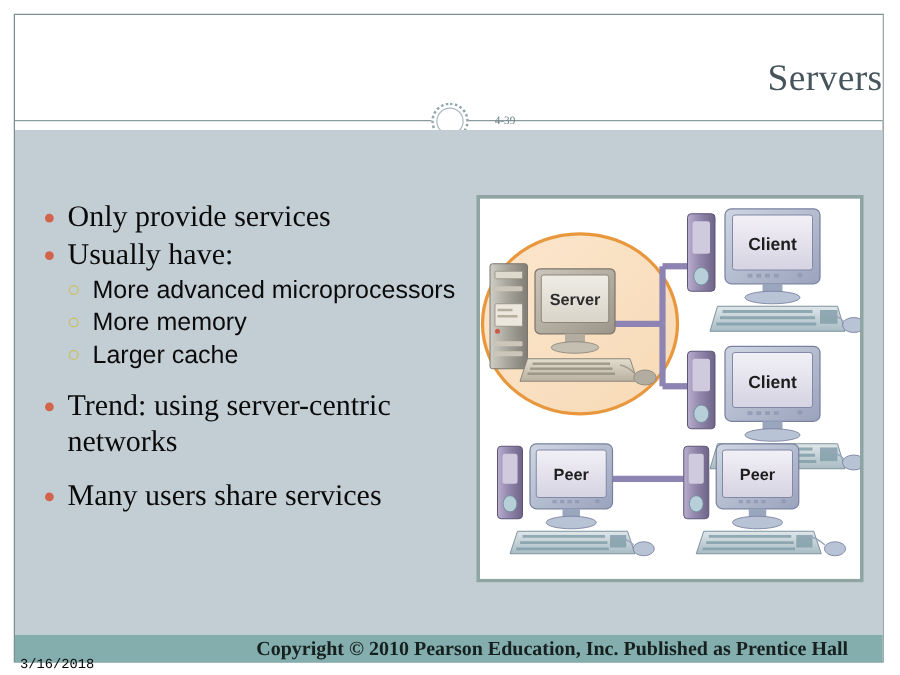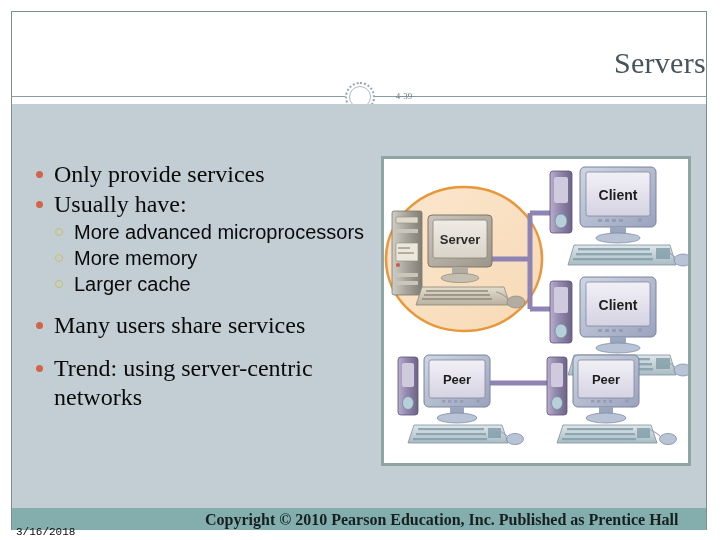--- a/index.html
+++ b/index.html
@@ -266,26 +266,26 @@
       <span>More memory</span>
     </div>
 
     <div class="lvl2">
       <span class="marker"></span>
       <span>Larger cache</span>
     </div>
 
     <div class="lvl1 gap-before">
       <span class="marker"></span>
+      <span>Trend: using server-centric networks</span>
+    </div>
+
+    <div class="lvl1 gap-before">
+      <span class="marker"></span>
       <span>Many users share services</span>
-    </div>
-
-    <div class="lvl1 gap-before">
-      <span class="marker"></span>
-      <span>Trend: using server-centric networks</span>
     </div>
 
   </div>
 
   <div id="diagram">
     <svg width="304" height="304" viewBox="0 0 304 304" xmlns="http://www.w3.org/2000/svg">
       <defs>
         <linearGradient id="screenG" x1="0" y1="0" x2="0" y2="1">
           <stop offset="0%" stop-color="#f2f0f6"></stop>
           <stop offset="100%" stop-color="#d6d3e2"></stop>

